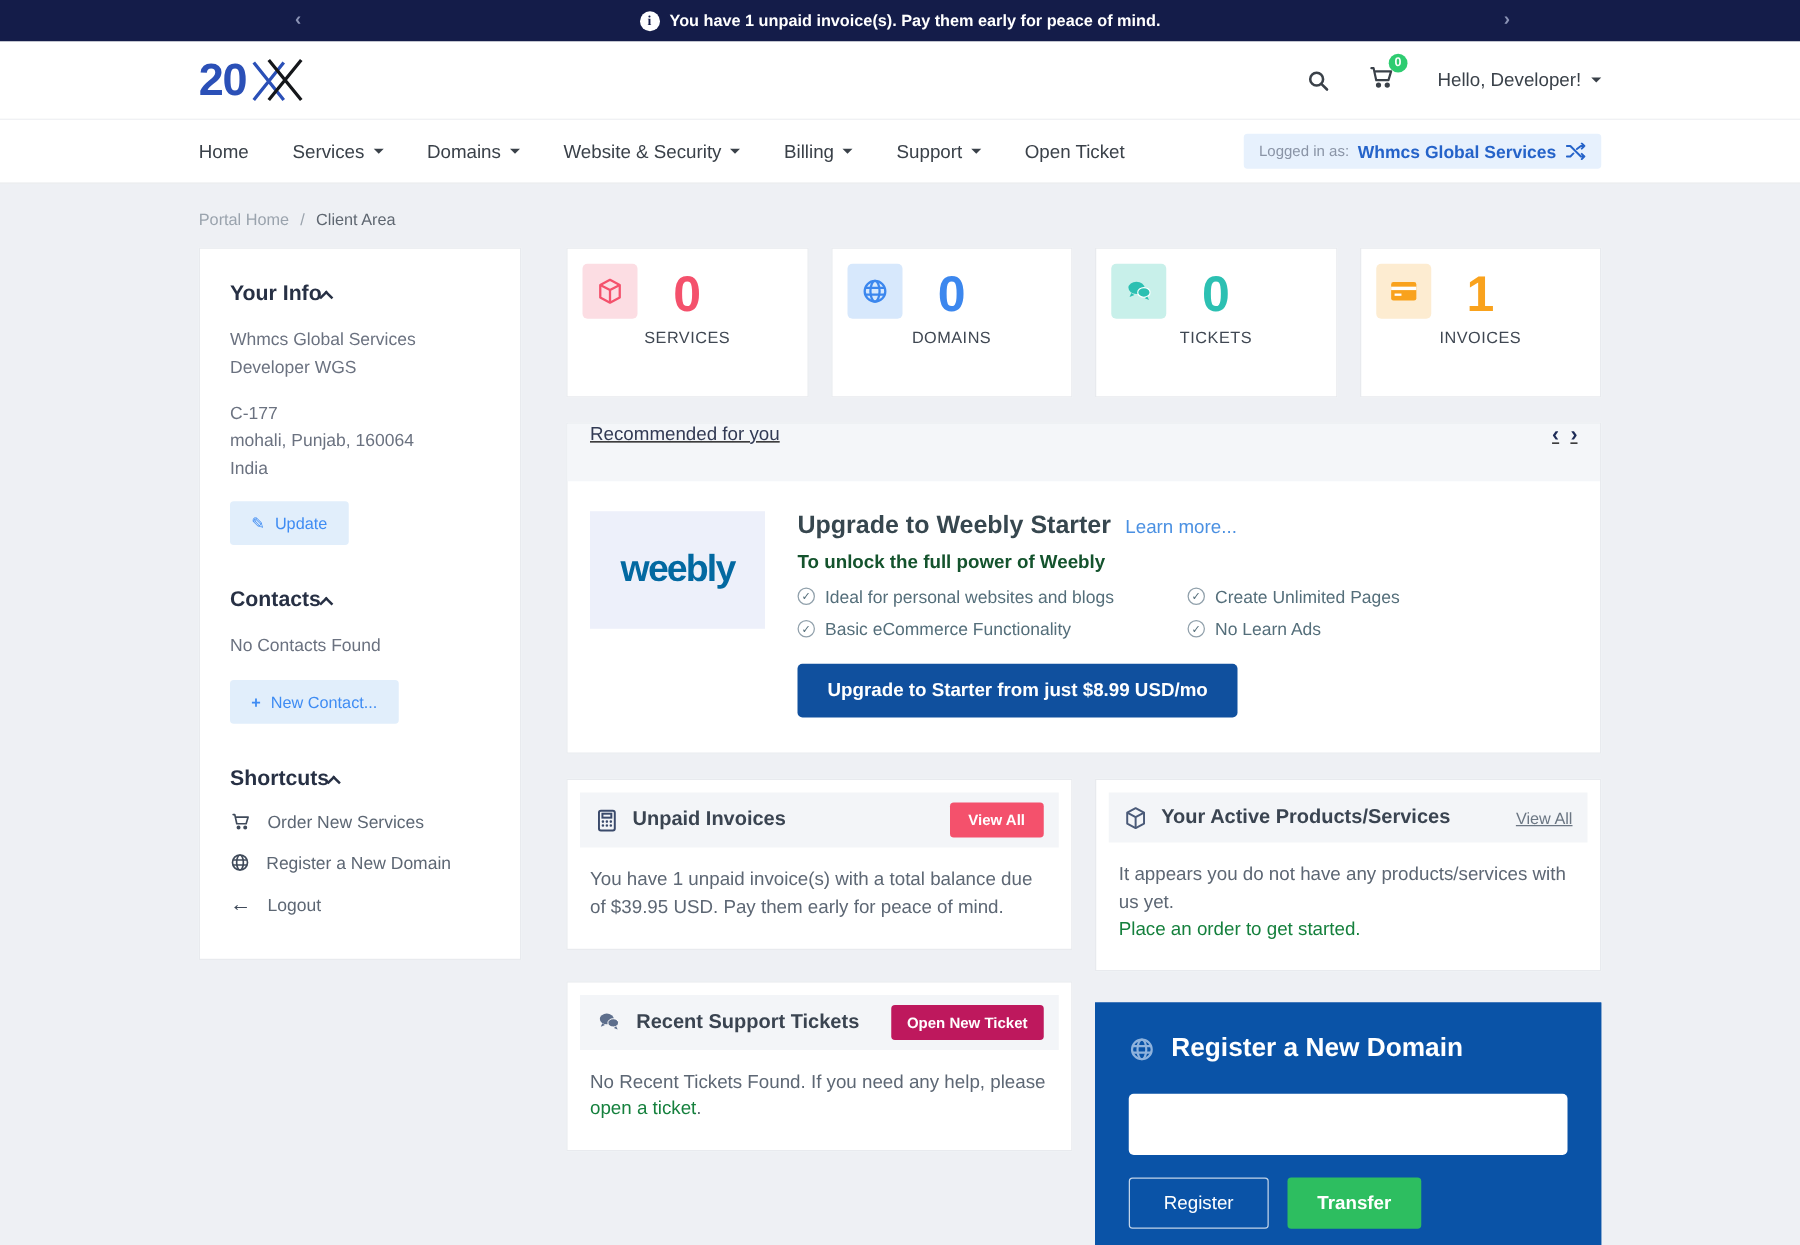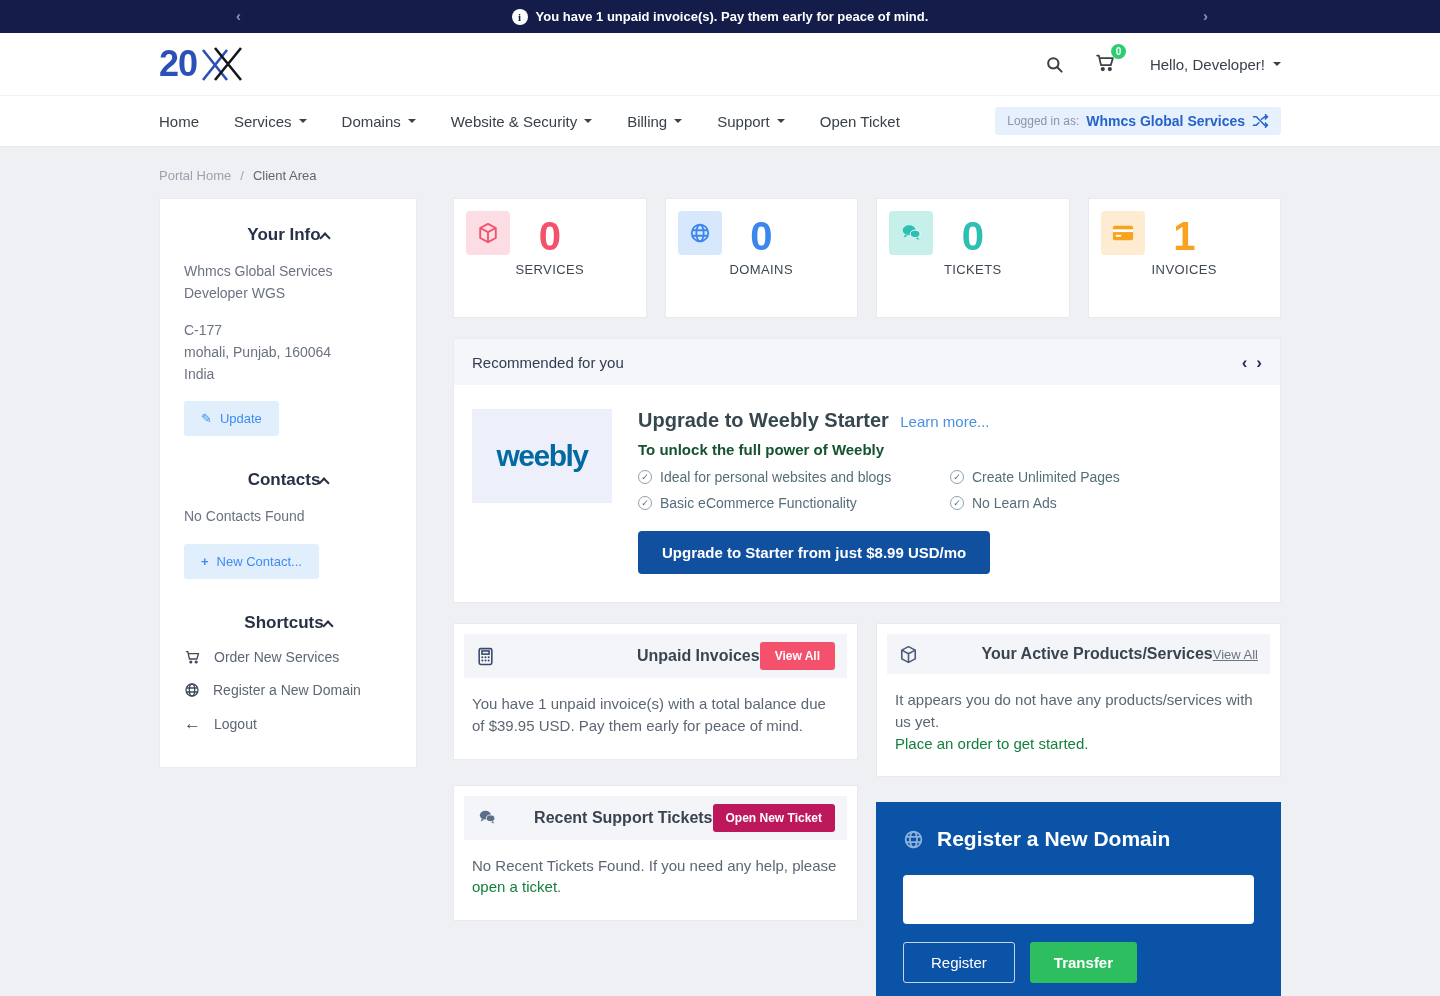--- a/index.html
+++ b/index.html
@@ -46,41 +46,41 @@
   
   .breadcrumb { padding:21px 0 15px; font-size:13px; color:#9aa3ad; display:flex; gap:9px; }
   .breadcrumb .crumb-home { cursor:pointer; }
   .breadcrumb .current { color:#5f6771; }
 
   
   .layout { display:flex; gap:36px; align-items:flex-start; }
   .sidebar { width:263px; background:#fff; border:1px solid #e8eaee; padding:26px 24px 18px; }
   .side-section { margin-bottom:34px; }
   .side-section:last-child { margin-bottom:10px; }
-  .side-head { display:flex; justify-content:center; align-items:center; margin-bottom:16px; cursor:pointer; }
+  .side-head { display:flex; justify-content:flex-start; align-items:center; margin-bottom:16px; cursor:pointer; }
   .side-title { font-size:17px; font-weight:bold; color:#273044; }
   .chev-up { width:8px; height:8px; border-left:2px solid #273044; border-top:2px solid #273044; transform:rotate(45deg); margin-top:5px; }
   .side-text { font-size:14px; color:#6b7280; line-height:1.55; }
   .side-gap { height:16px; }
   .btn-soft { display:inline-flex; align-items:center; gap:8px; background:#e1eefb; color:#3f8cf3; font-size:13px; padding:10px 17px; border-radius:3px; border:none; cursor:pointer; margin-top:16px; font-family:inherit; }
   .shortcut { display:flex; align-items:center; gap:13px; font-size:14px; color:#5d6774; margin-bottom:17px; cursor:pointer; }
   .shortcut svg, .shortcut span.glyph { color:#3f4a5a; }
   .glyph-arrow { font-size:17px; line-height:1; }
 
   
   .main-col { flex:1; }
   .stats { display:flex; gap:18px; margin-bottom:20px; }
   .stat-card { flex:1; background:#fff; border:1px solid #e8eaee; height:120px; position:relative; text-align:center; padding-top:14px; cursor:pointer; }
   .stat-icon { position:absolute; top:12px; left:12px; width:44px; height:44px; border-radius:4px; display:flex; align-items:center; justify-content:center; }
   .stat-value { font-size:40px; font-weight:bold; line-height:1.15; }
   .stat-label { font-size:13px; color:#3f4752; letter-spacing:.4px; margin-top:3px; font-weight:500; }
 
   .panel { background:#fff; border:1px solid #e8eaee; }
   .recommended { margin-bottom:20px; }
-  .rec-head { background:#f4f6f9; height:46px; display:flex; align-items:center; justify-content:space-between; padding:0 18px; }
+  .rec-head { background:#f4f6f9; height:46px; display:flex; align-items:flex-start; justify-content:space-between; padding:0 18px;text-decoration:underline; }
   .rec-title { font-size:15px; color:#323a54; }
   .rec-arrows { color:#1d2b57; font-weight:bold; font-size:17px; display:flex; gap:9px; }
   .rec-arrows span { cursor:pointer; line-height:1; }
   .rec-body { display:flex; padding:24px 18px 28px; }
   .weebly-box { width:140px; height:94px; background:#edf0fa; display:flex; align-items:center; justify-content:center; }
   .weebly-text { color:#0369a1; font-weight:bold; font-size:30px; letter-spacing:-1.5px; }
   .rec-content { margin-left:26px; flex:1; }
   .rec-prod-title { font-size:20px; font-weight:bold; color:#37474f; display:inline; }
   .learn-more { font-size:15px; color:#4a90e2; margin-left:7px; cursor:pointer; }
   .rec-sub { font-size:15px; font-weight:bold; color:#14532d; margin:9px 0 11px; }
@@ -88,21 +88,21 @@
   .fcol { width:312px; display:flex; flex-direction:column; gap:10px; }
   .feature { display:flex; align-items:center; gap:8px; font-size:14px; color:#546e7a; }
   .check-circle { width:14px; height:14px; border:1.5px solid #90a0ab; border-radius:50%; display:inline-flex; align-items:center; justify-content:center; color:#546e7a; font-size:9px; flex-shrink:0; }
   .cta { margin-top:20px; background:#10509e; color:#fff; font-weight:bold; font-size:15px; border:none; border-radius:4px; padding:13px 24px; cursor:pointer; font-family:inherit; }
 
   .grid { display:flex; gap:18px; }
   .gcol { flex:1; display:flex; flex-direction:column; gap:25px; }
   .info-panel { background:#fff; border:1px solid #e8eaee; padding:10px 10px 16px; }
   .ip-head { background:#f3f5f8; display:flex; align-items:center; padding:8px 12px; min-height:40px; }
   .ip-head svg { flex-shrink:0; }
-  .ip-title { font-size:16px; font-weight:bold; color:#3a4451; margin-left:11px; flex:1;text-align:right; }
+  .ip-title { font-size:16px; font-weight:bold; color:#3a4451; margin-left:11px; flex:1; }
   .btn-red { background:#f4516c; color:#fff; font-size:12px; font-weight:bold; border:none; border-radius:3px; padding:7px 15px; cursor:pointer; font-family:inherit; }
   .btn-green { background:#be185d; color:#fff; font-size:12px; font-weight:bold; border:none; border-radius:3px; padding:7px 13px; cursor:pointer; font-family:inherit; }
   .viewall-link { font-size:13px; color:#6b7683; text-decoration:underline; cursor:pointer; }
   .ip-body { padding:15px 8px 6px; font-size:15px; color:#5d6774; line-height:1.45; }
   .link { color:#15803d; cursor:pointer; }
 
   .domain-panel { background:#0a53a7; padding:24px 26px 28px; color:#fff; border:1px solid #0a53a7; }
   .dp-title { font-size:21px; font-weight:bold; display:flex; align-items:center; gap:13px; margin-bottom:24px; }
   .dp-input { width:100%; height:49px; border:none; border-radius:4px; padding:0 12px; font-size:15px; font-family:inherit; }
   .dp-buttons { display:flex; gap:15px; margin-top:18px; }

